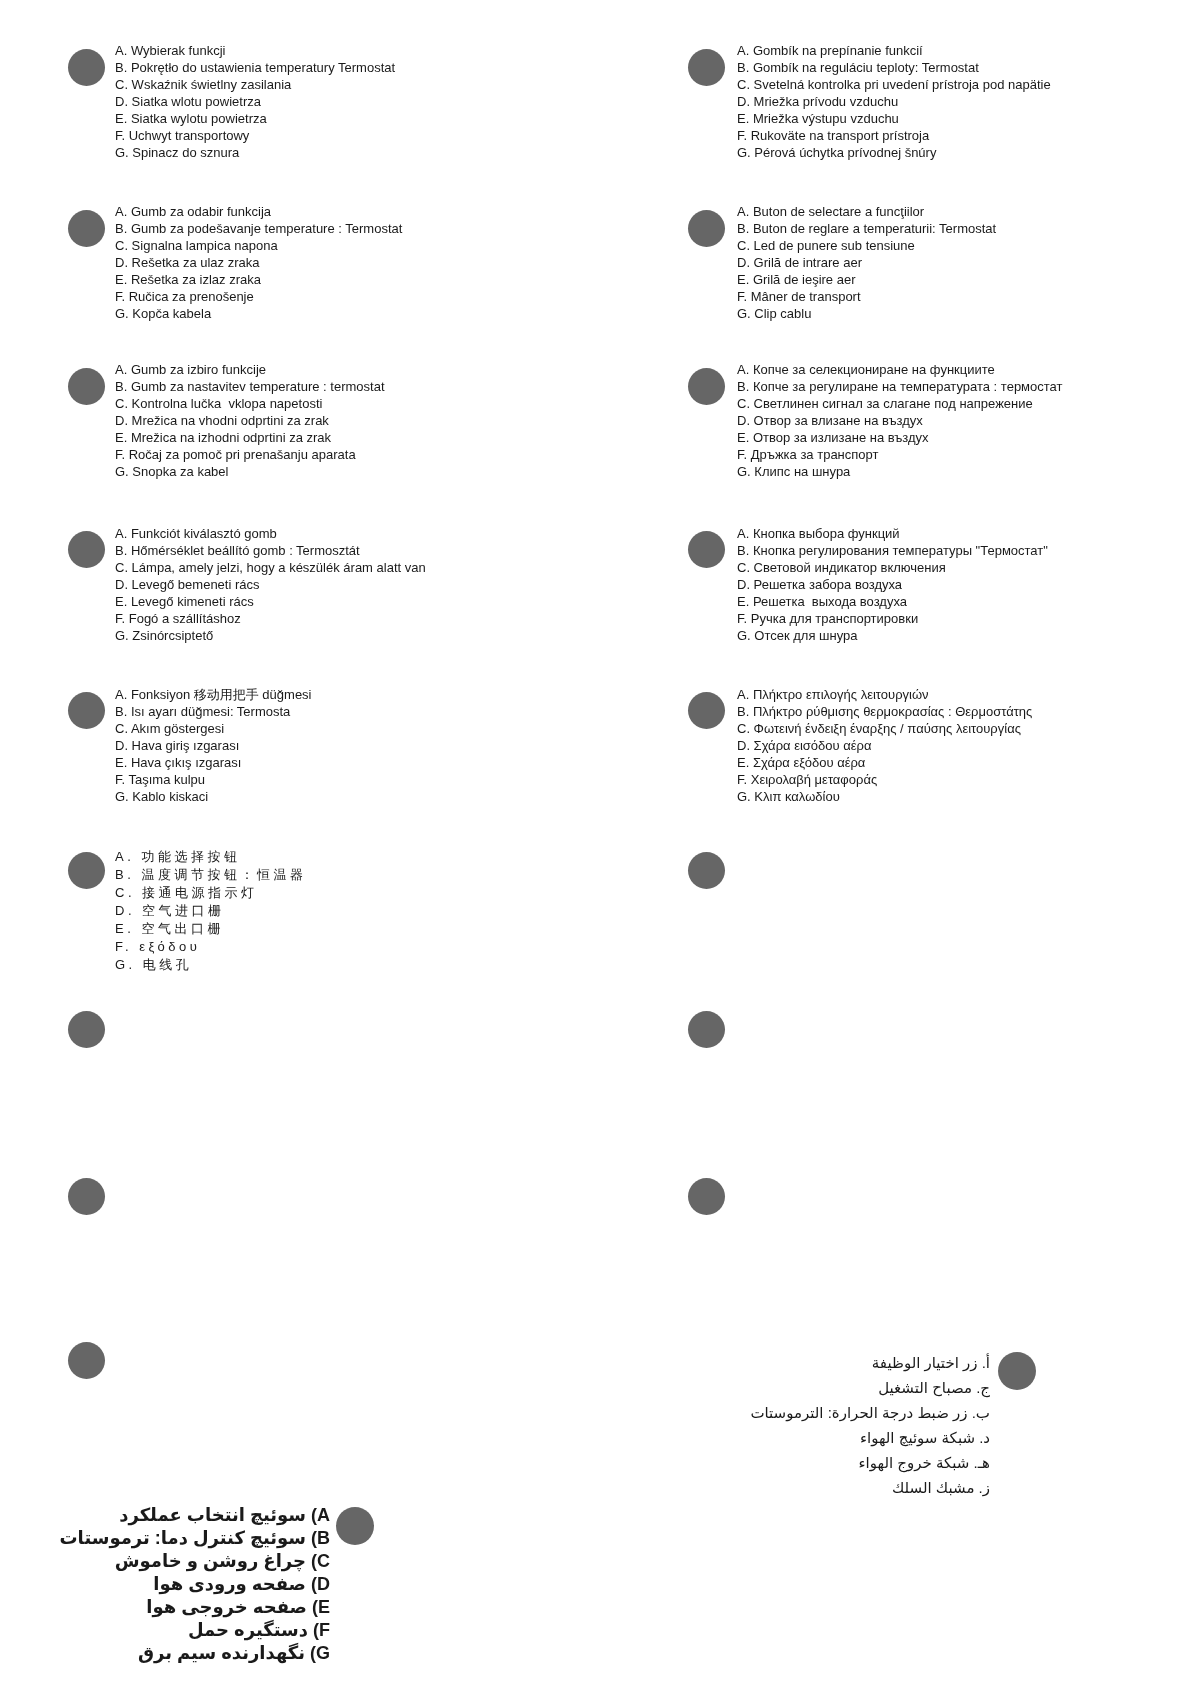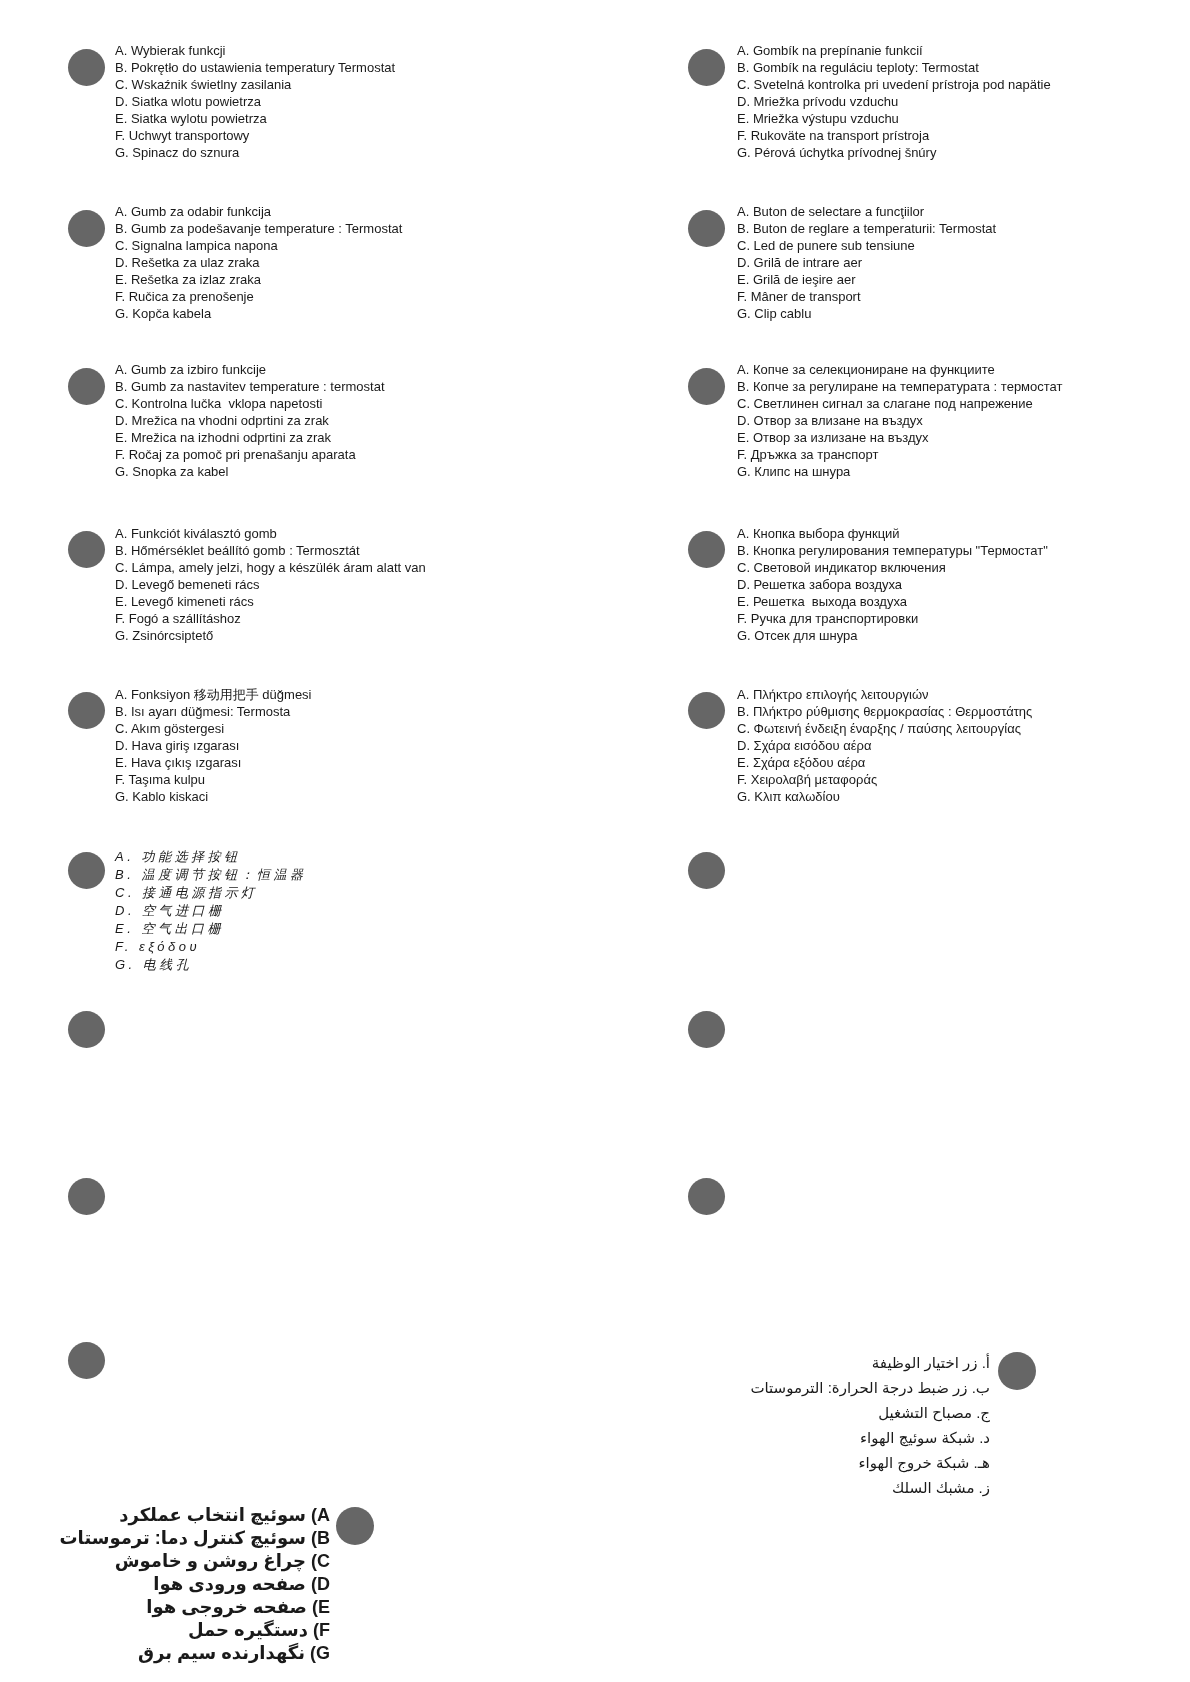--- a/index.html
+++ b/index.html
@@ -23,21 +23,21 @@
     background:#666666;
   }
   .dot.big{width:38px;height:38px;}
   .legend{
     position:absolute;
     font-size:13px;
     line-height:17px;
     white-space:pre;
   }
   .legend .line{white-space:pre;}
-  .legend.cjk{letter-spacing:3.5px;line-height:18px;font-style:italic;}
+  .legend.cjk{letter-spacing:3.5px;line-height:18px;}
   .legend.rtl-ar{
     direction:rtl;
     text-align:right;
     font-size:15px;
     line-height:25px;
     white-space:normal;
   }
   .legend.rtl-fa{
     direction:ltr;
     text-align:right;
@@ -83,22 +83,22 @@
   <div class="legend cjk" style="left:115px;top:848px"><div class="line">A. 功能选择按钮</div><div class="line">B. 温度调节按钮：恒温器</div><div class="line">C. 接通电源指示灯</div><div class="line">D. 空气进口栅</div><div class="line">E. 空气出口栅</div><div class="line">F. εξόδου</div><div class="line">G. 电线孔</div></div>
 
   <div class="legend" style="left:737px;top:42px"><div class="line">A. Gombík na prepínanie funkcií</div><div class="line">B. Gombík na reguláciu teploty: Termostat</div><div class="line">C. Svetelná kontrolka pri uvedení prístroja pod napätie</div><div class="line">D. Mriežka prívodu vzduchu</div><div class="line">E. Mriežka výstupu vzduchu</div><div class="line">F. Rukoväte na transport prístroja</div><div class="line">G. Pérová úchytka prívodnej šnúry</div></div>
   <div class="legend" style="left:737px;top:203px"><div class="line">A. Buton de selectare a funcţiilor</div><div class="line">B. Buton de reglare a temperaturii: Termostat</div><div class="line">C. Led de punere sub tensiune</div><div class="line">D. Grilă de intrare aer</div><div class="line">E. Grilă de ieşire aer</div><div class="line">F. Mâner de transport</div><div class="line">G. Clip cablu</div></div>
   <div class="legend" style="left:737px;top:361px"><div class="line">A. Копче за селекциониране на функциите</div><div class="line">B. Копче за регулиране на температурата : термостат</div><div class="line">C. Светлинен сигнал за слагане под напрежение</div><div class="line">D. Отвор за влизане на въздух</div><div class="line">E. Отвор за излизане на въздух</div><div class="line">F. Дръжка за транспорт</div><div class="line">G. Клипс на шнура</div></div>
   <div class="legend" style="left:737px;top:525px"><div class="line">A. Кнопка выбора функций</div><div class="line">B. Кнопка регулирования температуры "Термостат"</div><div class="line">C. Световой индикатор включения</div><div class="line">D. Решетка забора воздуха</div><div class="line">E. Решетка  выхода воздуха</div><div class="line">F. Ручка для транспортировки</div><div class="line">G. Отсек для шнура</div></div>
   <div class="legend" style="left:737px;top:686px"><div class="line">A. Πλήκτρο επιλογής λειτουργιών</div><div class="line">B. Πλήκτρο ρύθμισης θερμοκρασίας : Θερμοστάτης</div><div class="line">C. Φωτεινή ένδειξη έναρξης / παύσης λειτουργίας</div><div class="line">D. Σχάρα εισόδου αέρα</div><div class="line">E. Σχάρα εξόδου αέρα</div><div class="line">F. Χειρολαβή μεταφοράς</div><div class="line">G. Κλιπ καλωδίου</div></div>
 
   <div class="legend rtl-ar" style="left:540px;top:1350px;width:450px">
       <div class="line">أ. زر اختيار الوظيفة</div>
+      <div class="line">ج. مصباح التشغيل</div>
       <div class="line">ب. زر ضبط درجة الحرارة: الترموستات</div>
-      <div class="line">ج. مصباح التشغيل</div>
       <div class="line">د. شبكة سوئیچ الهواء</div>
       <div class="line">هـ. شبكة خروج الهواء</div>
       <div class="line">ز. مشبك السلك</div>
     </div>
   <div class="legend rtl-fa" style="left:40px;top:1504px;width:290px">
       <div class="line">سوئیچ انتخاب عملکرد (A</div>
       <div class="line">سوئیچ کنترل دما: ترموستات (B</div>
       <div class="line">چراغ روشن و خاموش (C</div>
       <div class="line">صفحه ورودی هوا (D</div>
       <div class="line">صفحه خروجی هوا (E</div>

